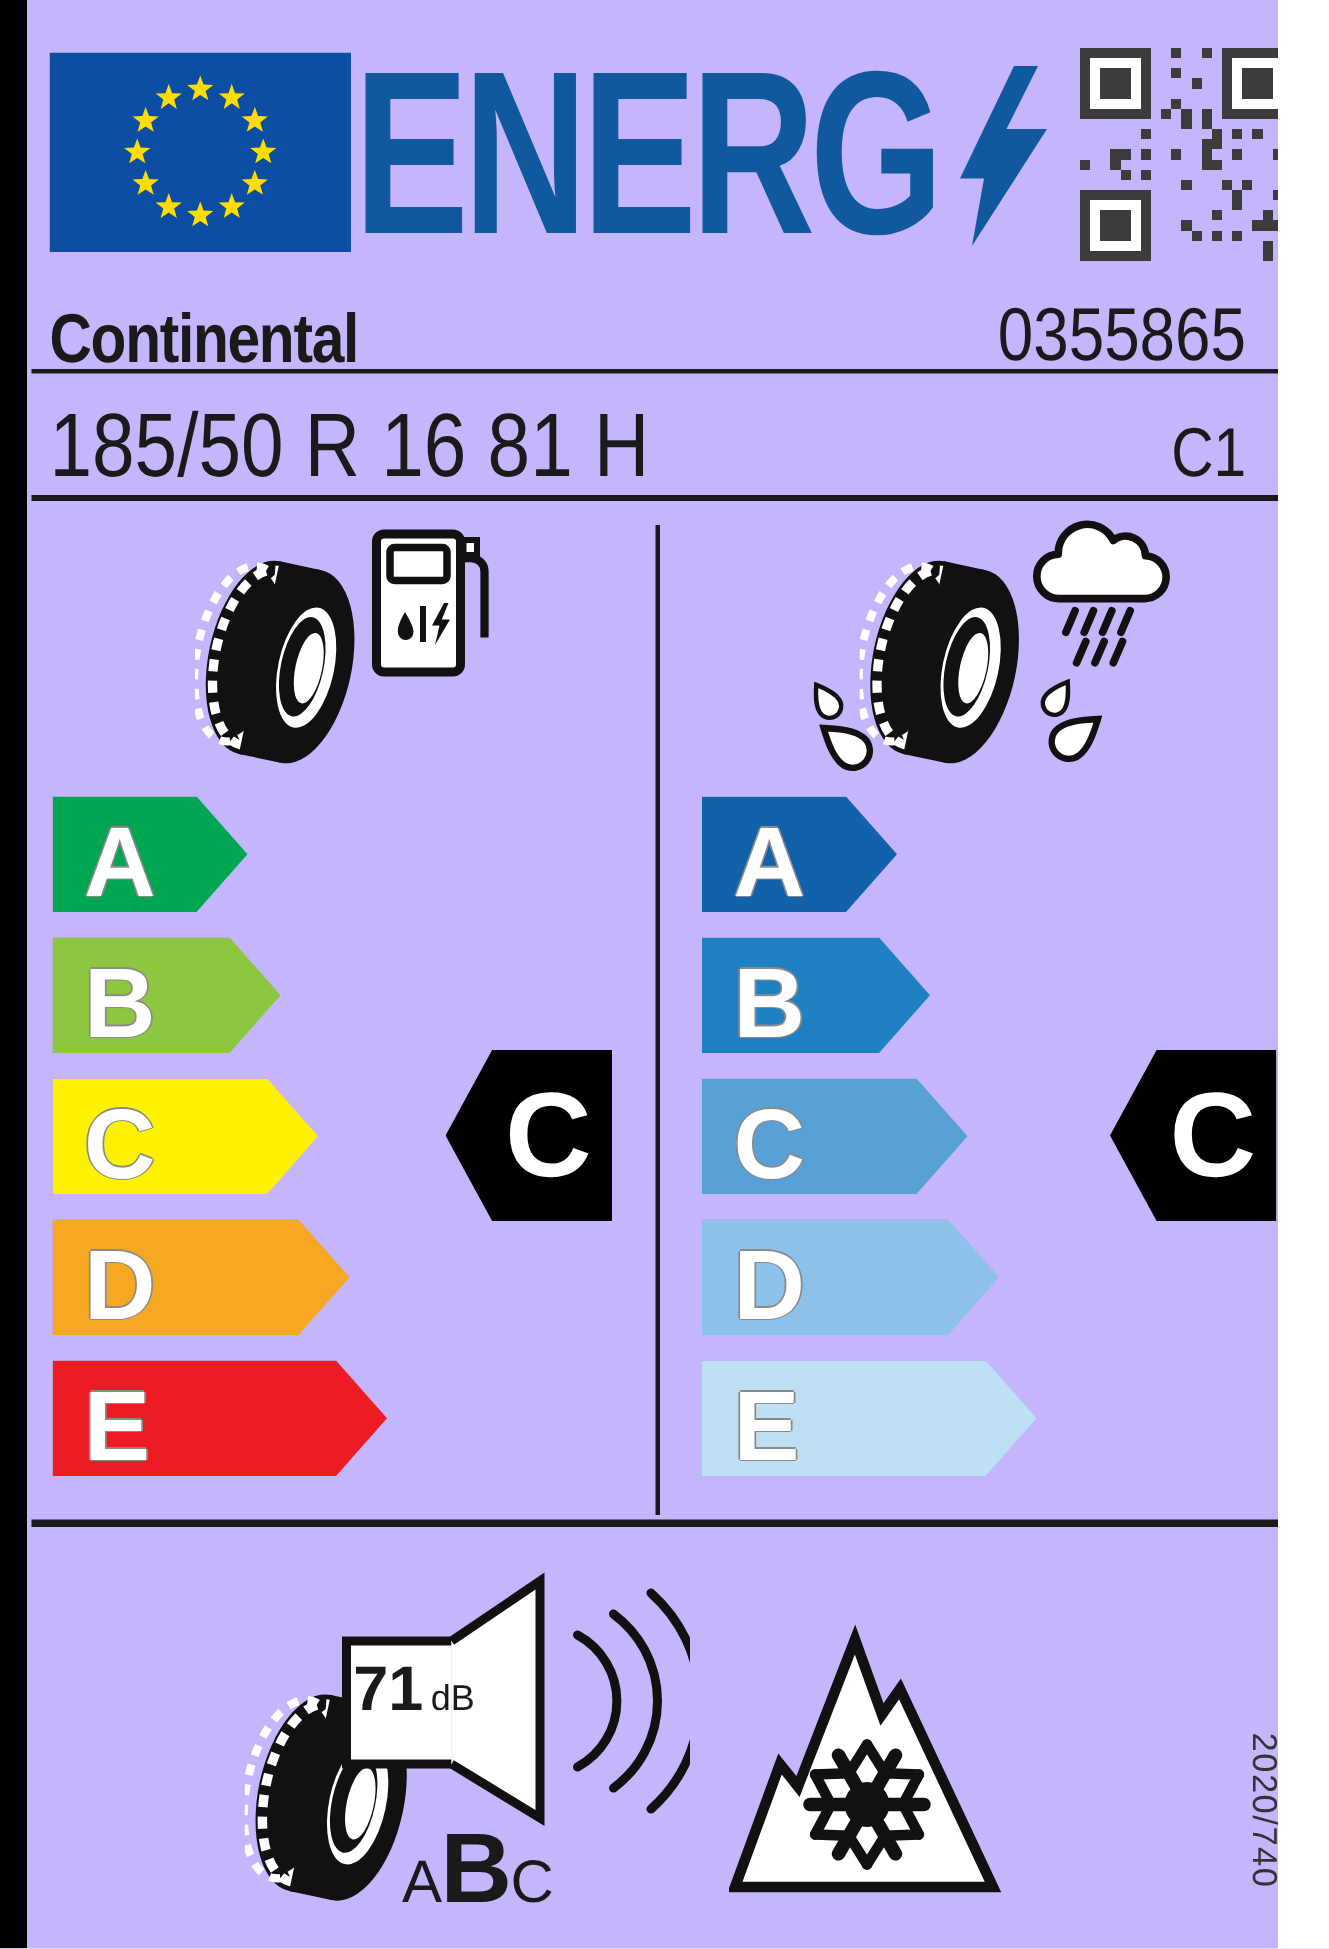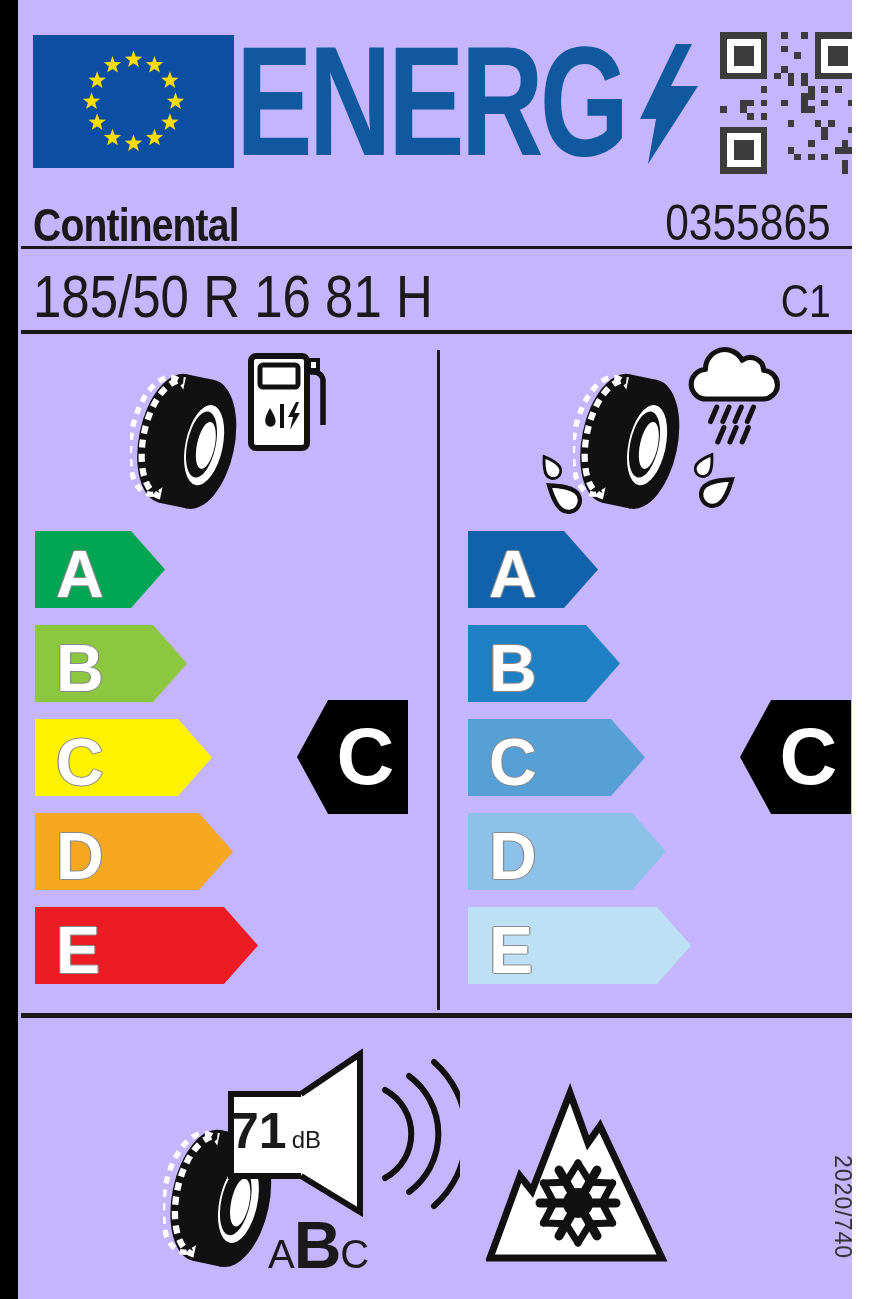--- a/index.html
+++ b/index.html
@@ -53,21 +53,21 @@
   .indicator{position:absolute;top:700px;width:111px;height:114px;background:#000;
        clip-path:polygon(0 50%,28% 0,100% 0,100% 100%,28% 100%);
        display:flex;align-items:center;justify-content:center;}
   .indL{left:297px;} .indR{left:740px;}
   .indicator span{padding-left:26px;font-size:80px;font-weight:bold;color:#fff;line-height:1;}
   
   .tire-noise{left:163px;top:1124px;}
   .speaker{left:225px;top:1048px;}
   .db-box{left:228px;top:1102px;width:74px;height:56px;display:flex;align-items:baseline;
           justify-content:center;gap:5px;}
-  .db-val{font-size:50px;font-weight:bold;margin-left:22px;}
+  .db-val{font-size:42px;font-weight:bold;margin-left:22px;}
   .db-unit{font-size:24px;font-weight:400;}
   .abc{left:268px;top:1212px;display:flex;align-items:baseline;letter-spacing:-1px;}
   .abc .sm{font-size:40px;font-weight:400;line-height:1;}
   .abc .big{font-size:66px;font-weight:bold;line-height:1;}
   .mountain{left:486px;top:1082px;}
   .regulation{left:781px;top:1194px;width:124px;height:26px;transform:rotate(90deg);
           font-size:23px;letter-spacing:1px;color:#333;text-align:center;line-height:26px;}
 </style>
 </head>
 <body>

